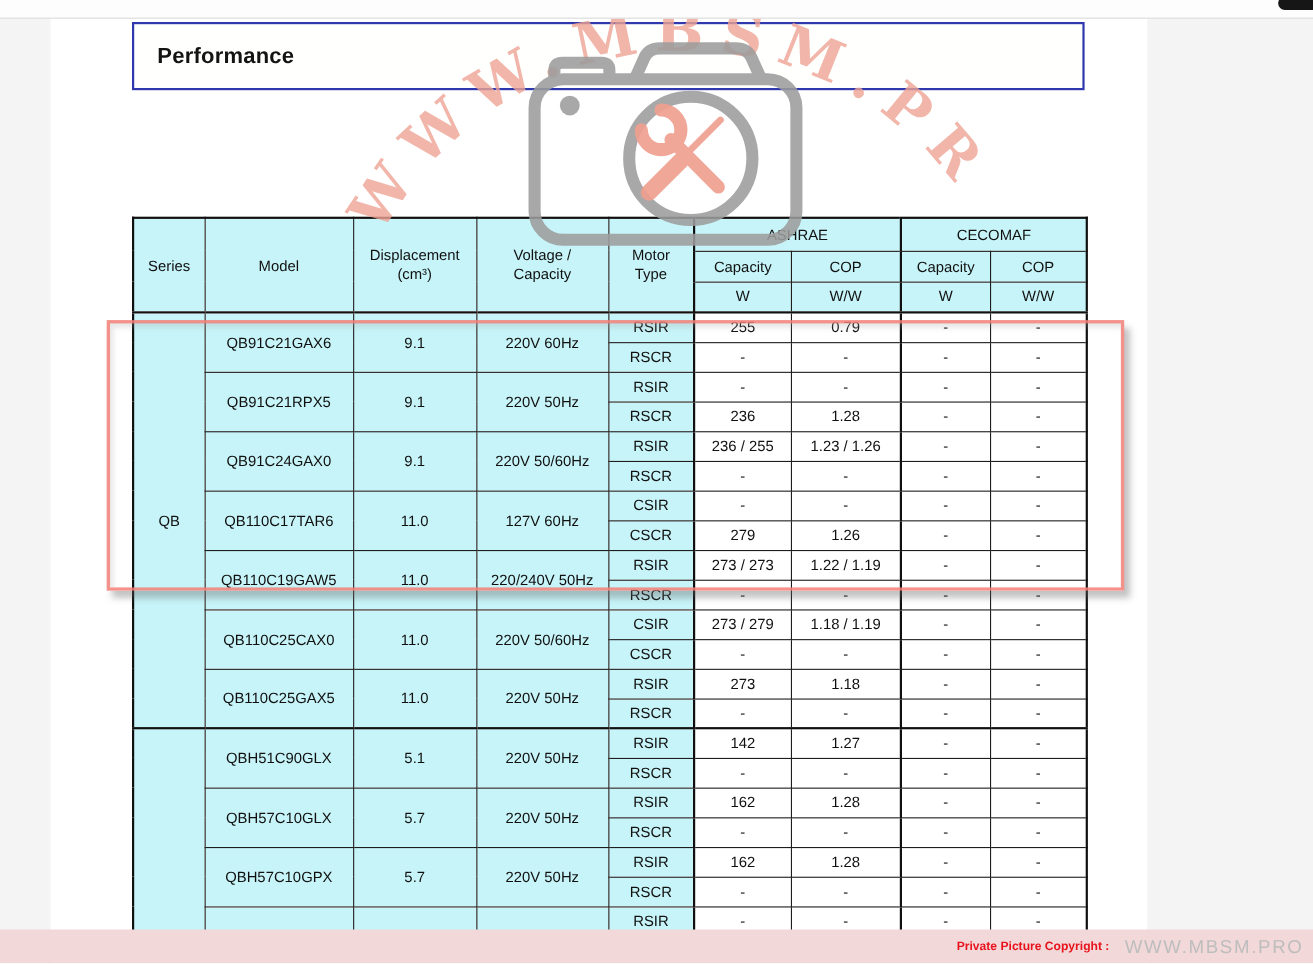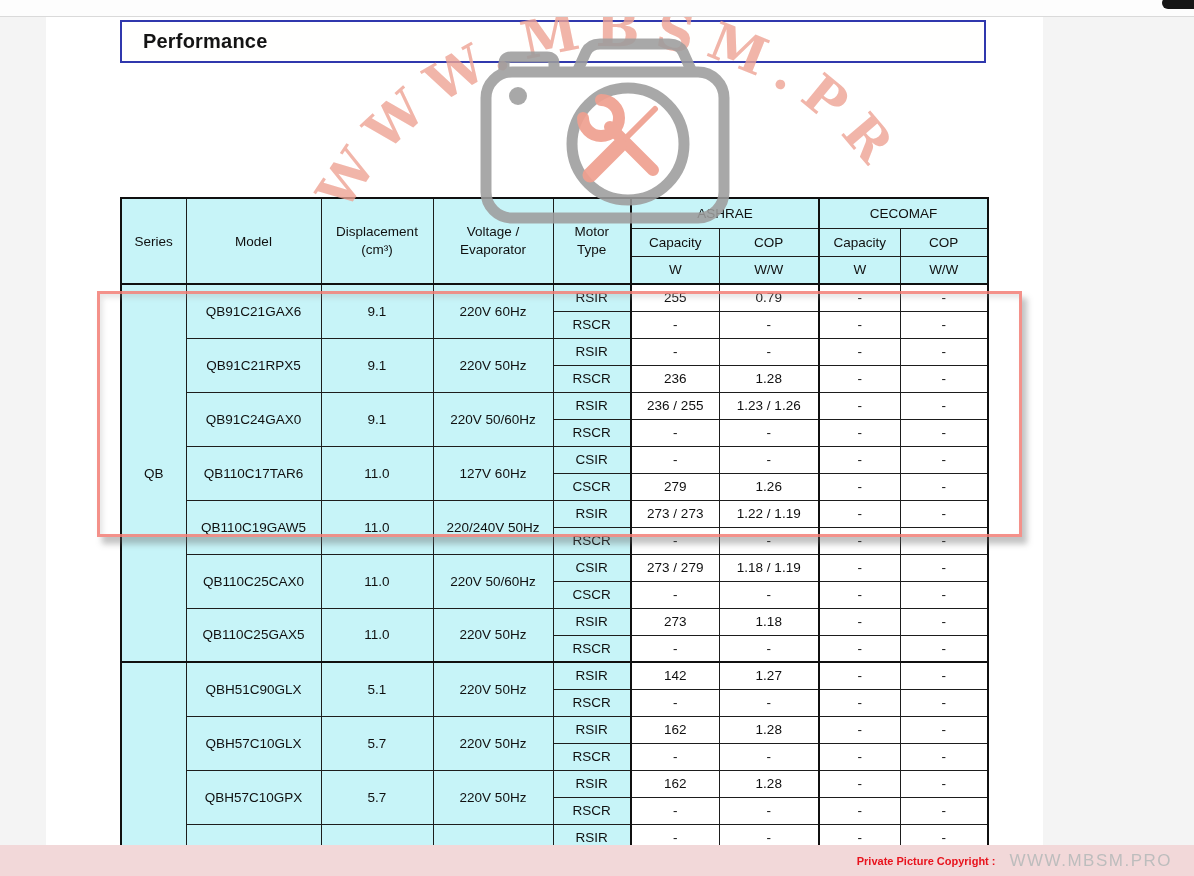--- a/index.html
+++ b/index.html
@@ -4,21 +4,21 @@
 <style>
   *{box-sizing:border-box;margin:0;padding:0}
   html,body{background:#ffffff;font-family:"Liberation Sans",sans-serif}
   .stage{position:relative;width:1194px;height:876px;background:#ffffff;overflow:hidden}
 
   .topstrip{position:absolute;left:0;top:0;width:100%;height:17px;background:#fdfdfd;border-bottom:1px solid #dadada;z-index:6}
   .corner-tab{position:absolute;right:-6px;top:-3px;width:38px;height:12px;background:#161616;border-radius:6px;z-index:7}
   .gutter-l{position:absolute;left:0;top:17px;width:46px;height:859px;background:#f4f4f4;z-index:1}
   .gutter-r{position:absolute;left:1043px;top:17px;width:151px;height:859px;background:#f4f4f4;z-index:1}
 
-  .title-box{position:absolute;left:120px;top:20px;width:866px;height:43px;background:#fffffe;border:2px solid #3038ad;z-index:2;display:flex;align-items:center;padding-left:21px}
+  .title-box{position:absolute;left:120px;top:20px;width:866px;height:62px;background:#fffffe;border:2px solid #3038ad;z-index:2;display:flex;align-items:center;padding-left:21px}
   .title-box h1{font-size:20px;font-weight:bold;color:#141414;letter-spacing:.2px}
 
   .info{position:absolute;left:128px;top:94px;z-index:2;font-size:15px;color:#111}
   .info .line{height:26px;display:flex;align-items:center;white-space:pre}
   .info .lbl{display:inline-block;min-width:95px}
 
   .perf-table{position:absolute;left:120px;top:197px;z-index:2;border-collapse:collapse;table-layout:fixed;width:867px;background:#fff;border:2px solid #101010}
   .perf-table th,.perf-table td{border:1px solid #1d1d1d;text-align:center;vertical-align:middle;font-size:13.5px;font-weight:normal;color:#101010;padding:0 2px;overflow:hidden}
   .perf-table thead tr:nth-child(1){height:30px}
   .perf-table thead tr:nth-child(2){height:28px}
@@ -32,21 +32,21 @@
   .model-cell{font-size:13px}
 
   .watermark{position:absolute;left:0;top:0;z-index:4;pointer-events:none}
   .wm-text{font-family:"DejaVu Serif",serif;font-weight:bold;font-size:52px;letter-spacing:14px;fill:#eda294;fill-opacity:.8}
 
   .red-rect{position:absolute;left:97px;top:291px;width:925px;height:246px;z-index:5;
     border:3px solid rgba(242,126,117,.85);
     box-shadow:5px 7px 6px rgba(95,95,95,.38), inset 3px 4px 5px rgba(160,160,160,.25);}
 
   .footer-bar{position:absolute;left:0;top:845px;width:100%;height:31px;background:#f2d8d9;z-index:8;
-    display:flex;align-items:center;justify-content:flex-end;gap:14px;padding-right:22px}
+    display:flex;align-items:center;justify-content:flex-end;gap:14px;padding-right:9px}
   .copyright{color:#e8131d;font-weight:bold;font-size:11px}
   .site{color:#bdbdbd;font-size:17px;letter-spacing:1.5px}
 </style>
 </head>
 <body>
 
 <div class="stage">
 
   <div class="gutter-l"></div>
   <div class="gutter-r"></div>
@@ -72,21 +72,21 @@
         <col style="width: 81px;">
         <col style="width: 88px;">
       </colgroup>
       <thead>
         <tr>
           <th class="cy" rowspan="3">Series</th>
           <th class="cy" rowspan="3">Model</th>
           <th class="cy pre" rowspan="3">Displacement
 (cm³)</th>
           <th class="cy pre" rowspan="3">Voltage /
-Evaporator</th>
+Capacity</th>
           <th class="cy pre" rowspan="3">Motor
 Type</th>
           <th class="cy tl" colspan="2">ASHRAE</th>
           <th class="cy tl" colspan="2">CECOMAF</th>
         </tr>
         <tr>
           <th class="cy tl">Capacity</th>
           <th class="cy">COP</th>
           <th class="cy tl">Capacity</th>
           <th class="cy">COP</th>

